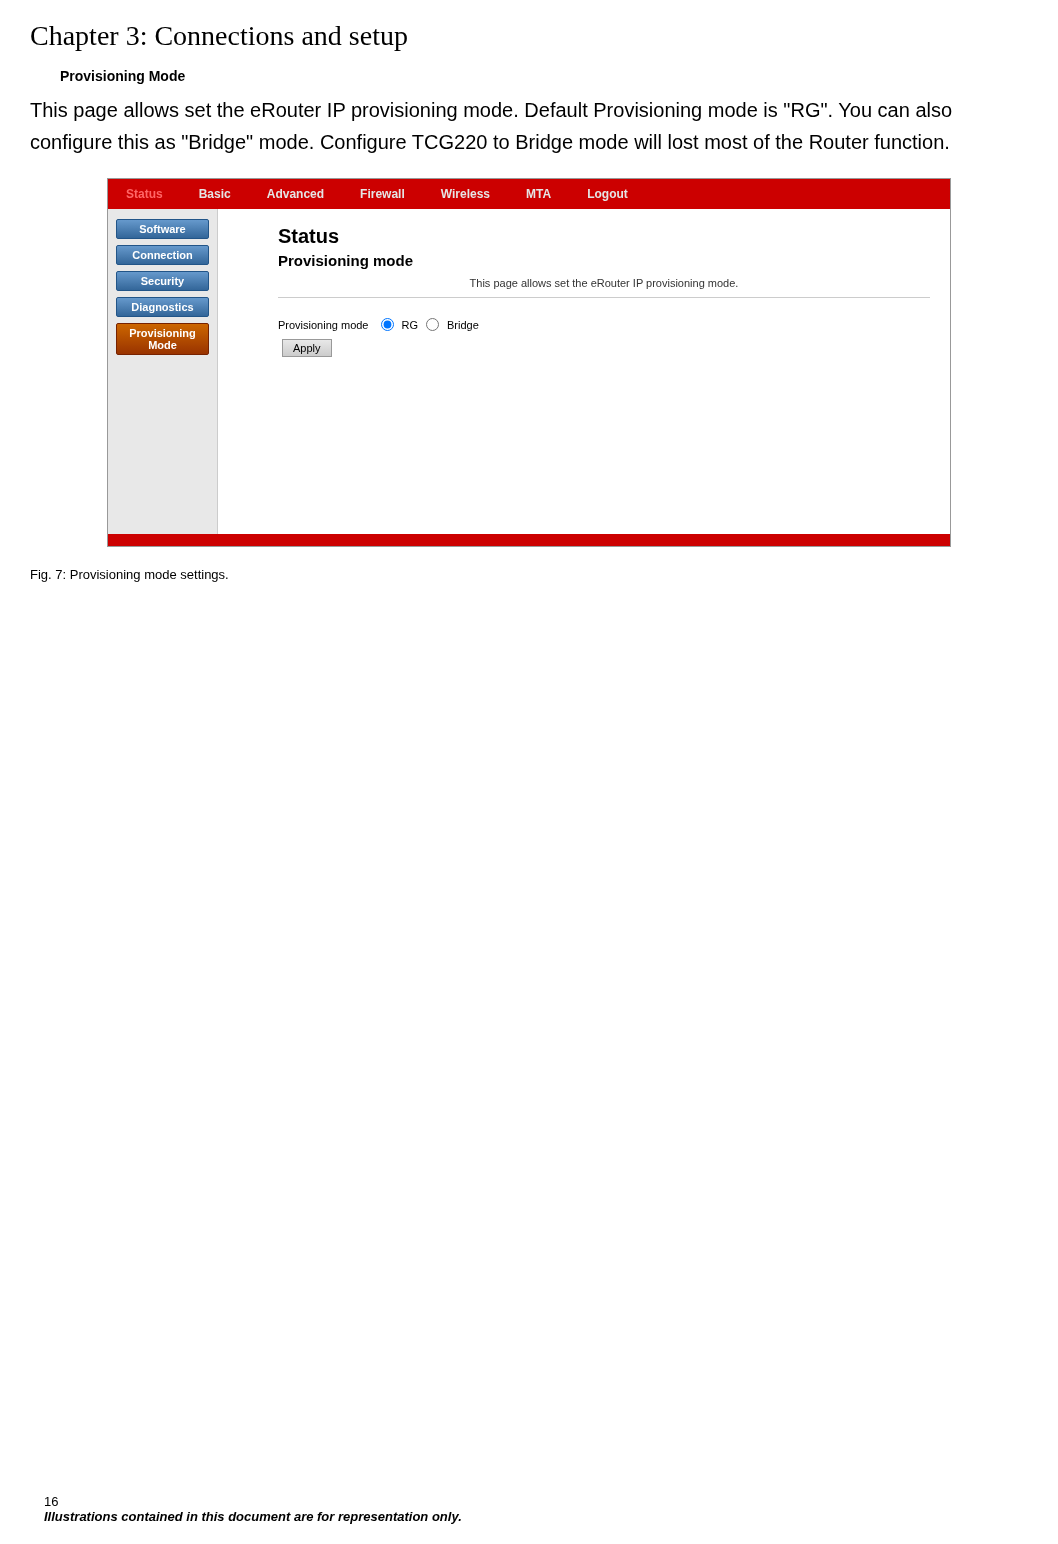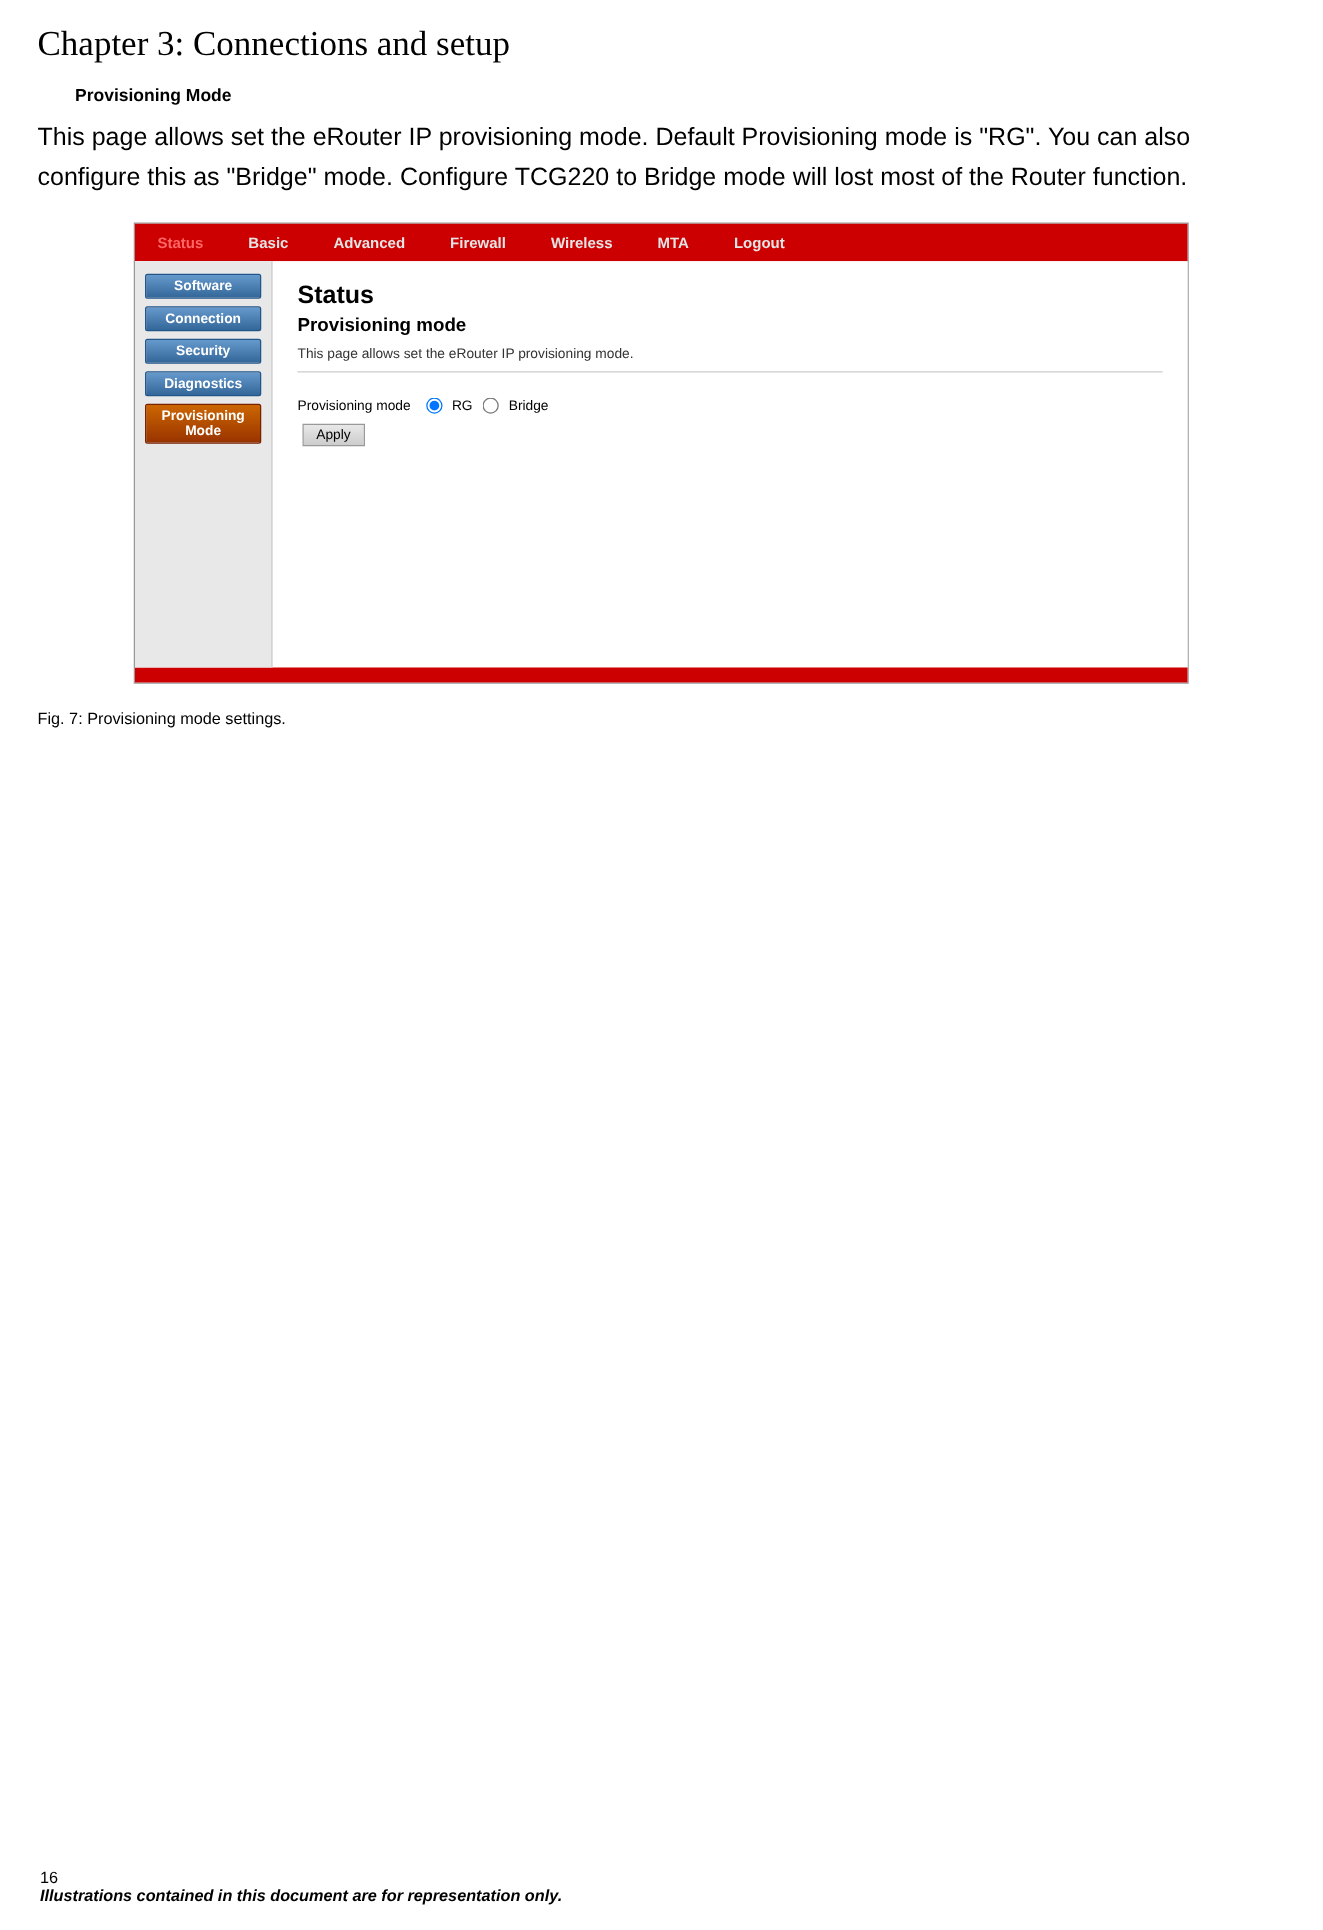--- a/index.html
+++ b/index.html
@@ -59,20 +59,21 @@
     }
 
     .router-nav .nav-item.active {
       color: #ff6666;
     }
 
     
     .router-content {
       display: flex;
       background: #fff;
+      gap: 40px;
     }
 
     
     .router-sidebar {
       width: 110px;
       background: #e8e8e8;
       padding: 10px 8px;
       display: flex;
       flex-direction: column;
       gap: 6px;
@@ -113,20 +114,21 @@
       font-weight: bold;
       margin-bottom: 8px;
     }
 
     .router-main .sub-description {
       font-size: 11px;
       color: #333;
       margin-bottom: 10px;
       border-bottom: 1px solid #ccc;
       padding-bottom: 8px;
+      text-align: center;
     }
 
     .router-main .content-area {
       min-height: 200px;
     }
 
     .provisioning-row {
       display: flex;
       align-items: center;
       gap: 12px;
@@ -166,21 +168,21 @@
     .figure-caption {
       text-align: left;
       font-size: 13px;
       margin-bottom: 30px;
     }
 
     
     .page-footer {
       position: fixed;
       bottom: 20px;
-      left: 32px;
+      left: 44px;
     }
 
     .page-footer .page-number {
       font-size: 13px;
     }
 
     .page-footer .footer-note {
       font-size: 13px;
       font-style: italic;
       font-weight: bold;

